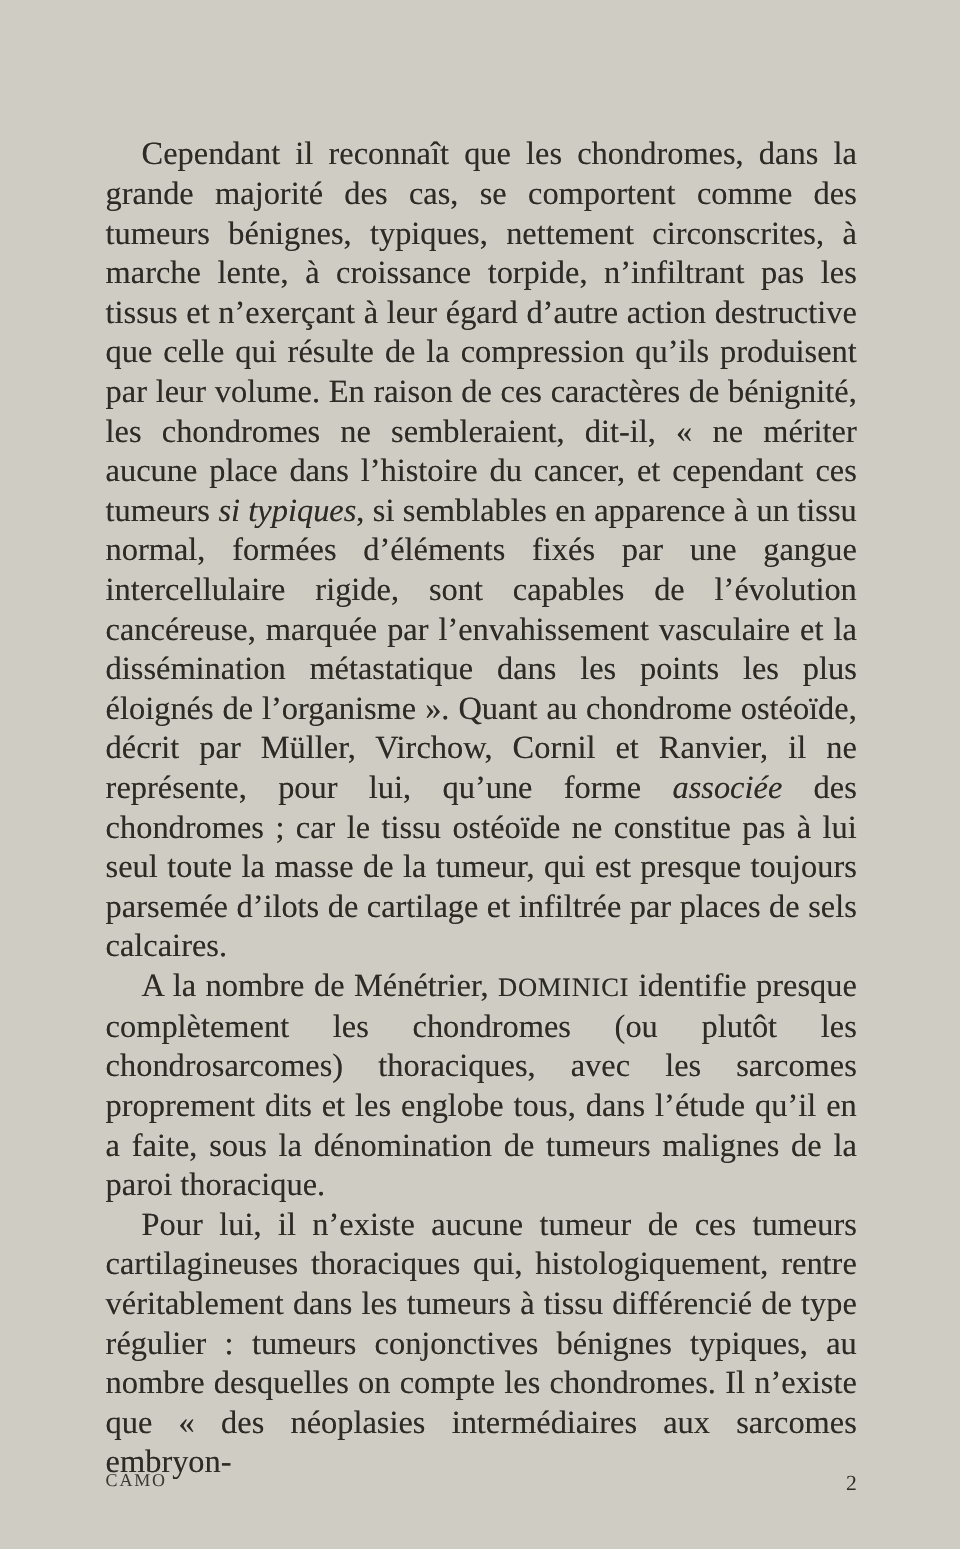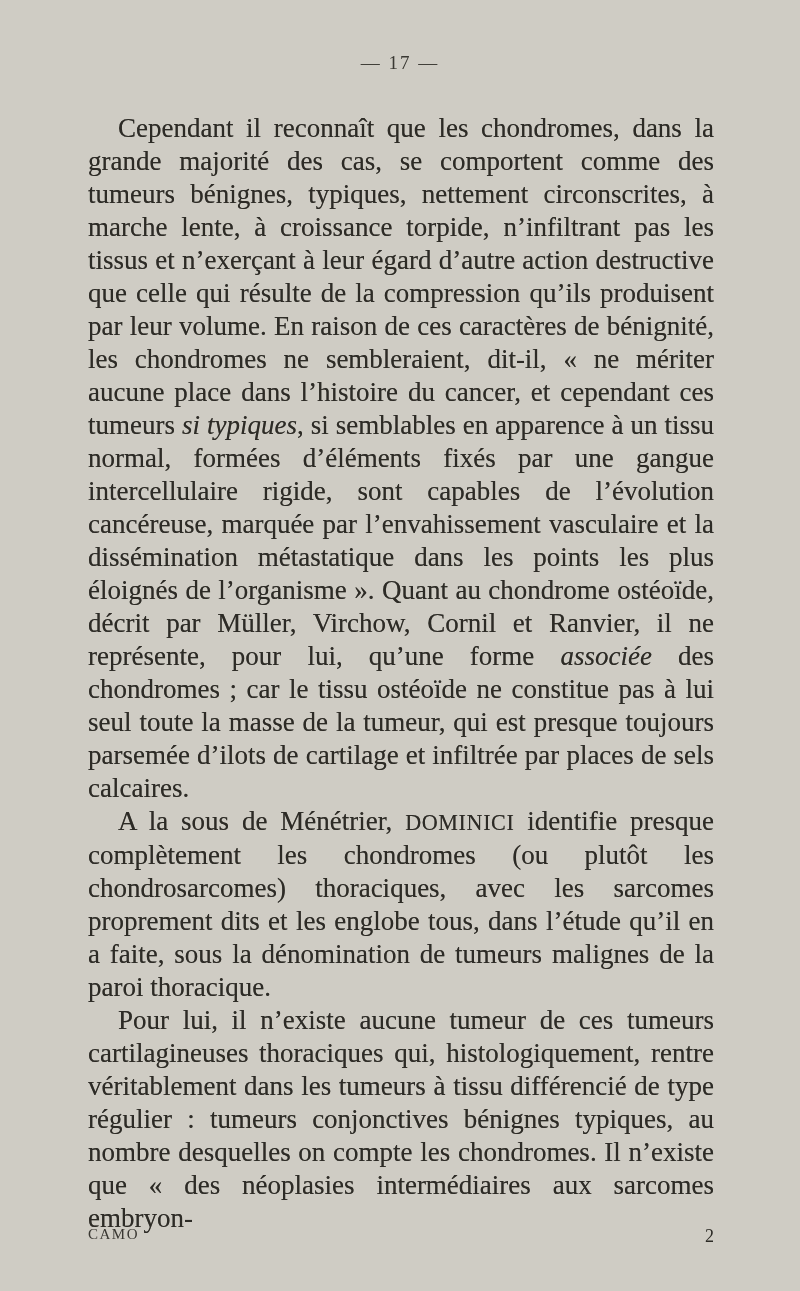--- a/index.html
+++ b/index.html
@@ -53,27 +53,24 @@
     letter-spacing: 1.5px;
     color: #3a3833;
   }
   .sheet-number { font-size: 18px; }
 </style>
 </head>
 <body>
 
 <div class="page">
 
-  <div class="page-header">
-    <span class="page-number">— 17 —</span>
-  </div>
 
   <div class="text-block">
     <p class="para"><span>Cependant il reconnaît que les chondromes, dans la grande majorité des cas, se comportent comme des tumeurs bénignes, typiques, nettement circonscrites, à marche lente, à croissance torpide, n’infiltrant pas les tissus et n’exerçant à leur égard d’autre action destructive que celle qui résulte de la compression qu’ils produisent par leur volume. En raison de ces caractères de bénignité, les chondromes ne sembleraient, dit-il, « ne mériter aucune place dans l’histoire du cancer, et cependant ces tumeurs </span><span class="italic">si typiques</span><span>, si semblables en apparence à un tissu normal, formées d’éléments fixés par une gangue intercellulaire rigide, sont capables de l’évolution cancéreuse, marquée par l’envahissement vasculaire et la dissémination métastatique dans les points les plus éloignés de l’organisme ». Quant au chondrome ostéoïde, décrit par Müller, Virchow, Cornil et Ranvier, il ne représente, pour lui, qu’une forme </span><span class="italic">associée</span><span> des chondromes ; car le tissu ostéoïde ne constitue pas à lui seul toute la masse de la tumeur, qui est presque toujours parsemée d’ilots de cartilage et infiltrée par places de sels calcaires.</span></p>
-    <p class="para"><span>A la sous de Ménétrier, </span><span class="smallcaps">DOMINICI</span><span> identifie presque complètement les chondromes (ou plutôt les chondrosarcomes) thoraciques, avec les sarcomes proprement dits et les englobe tous, dans l’étude qu’il en a faite, sous la dénomination de tumeurs malignes de la paroi thoracique.</span></p>
+    <p class="para"><span>A la nombre de Ménétrier, </span><span class="smallcaps">DOMINICI</span><span> identifie presque complètement les chondromes (ou plutôt les chondrosarcomes) thoraciques, avec les sarcomes proprement dits et les englobe tous, dans l’étude qu’il en a faite, sous la dénomination de tumeurs malignes de la paroi thoracique.</span></p>
     <p class="para"><span>Pour lui, il n’existe aucune tumeur de ces tumeurs cartilagineuses thoraciques qui, histologiquement, rentre véritablement dans les tumeurs à tissu différencié de type régulier : tumeurs conjonctives bénignes typiques, au nombre desquelles on compte les chondromes. Il n’existe que « des néoplasies intermédiaires aux sarcomes embryon-</span></p>
   </div>
 
   <div class="page-footer">
     <span class="signature">CAMO</span>
     <span class="sheet-number">2</span>
   </div>
 
 </div>
 

